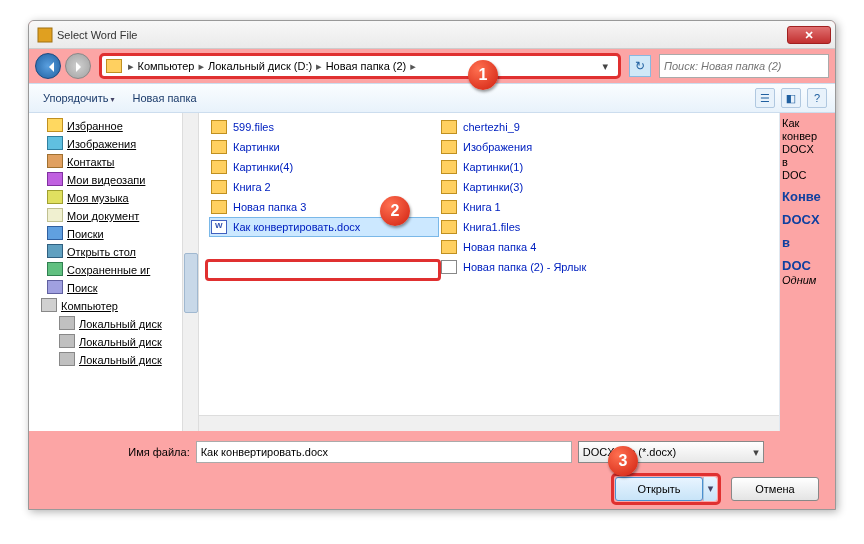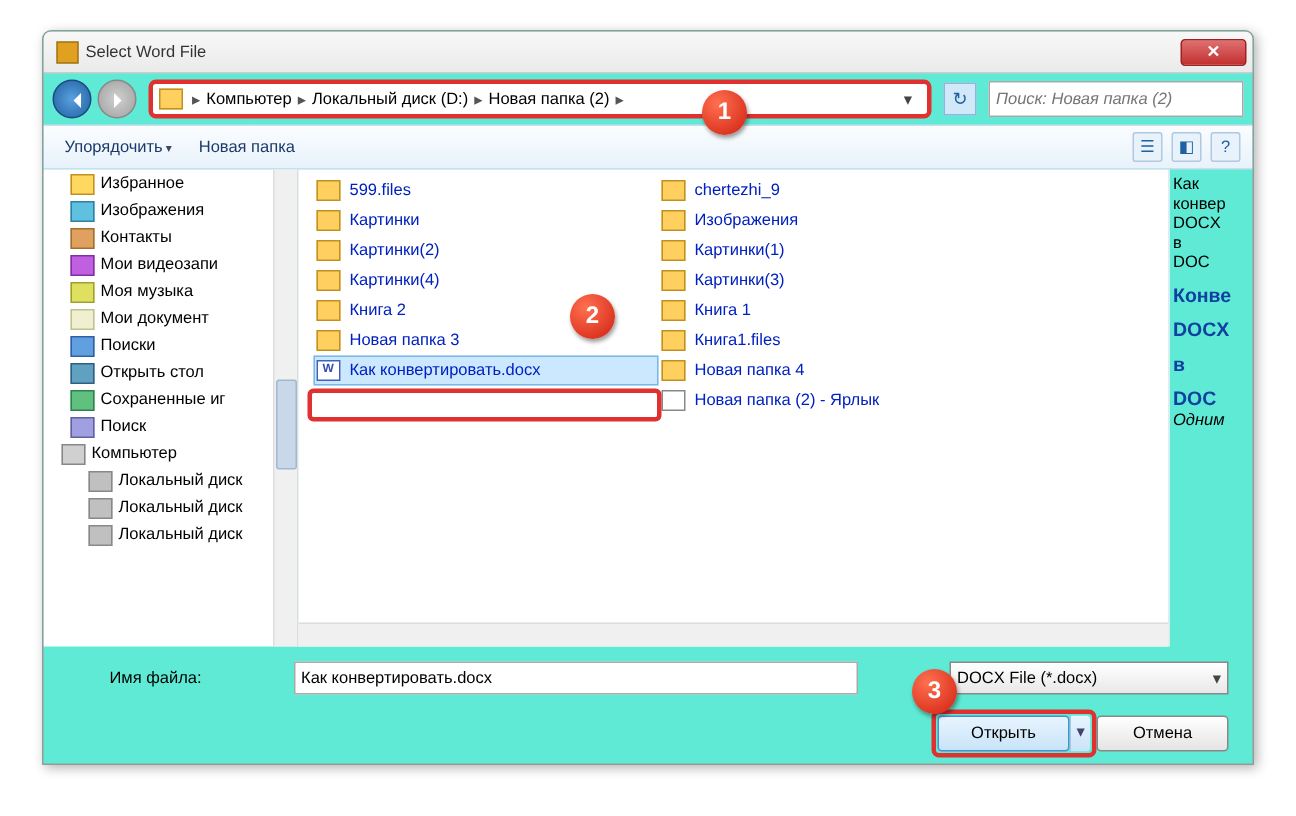--- a/index.html
+++ b/index.html
@@ -1,17 +1,17 @@
 <!DOCTYPE html>
 <html><head>
 <meta charset="utf-8">
 <style>
 * { box-sizing: border-box; margin: 0; padding: 0; font-family: "Segoe UI", Tahoma, sans-serif; font-size: 11px; }
 body { background: #fff; width: 864px; height: 544px; position: relative; }
-.dialog { position: absolute; left: 28px; top: 20px; width: 808px; height: 490px; background: #5eead4; border: 1px solid #999; box-shadow: 2px 2px 8px rgba(0,0,0,0.3); border-radius: 6px 6px 0 0; overflow: hidden; }
+.dialog { position: absolute; left: 28px; top: 20px; width: 808px; height: 490px; background: #fca5a5; border: 1px solid #999; box-shadow: 2px 2px 8px rgba(0,0,0,0.3); border-radius: 6px 6px 0 0; overflow: hidden; }
 .titlebar { height: 28px; background: linear-gradient(#f8f8f8,#eaeaea); display: flex; align-items: center; padding: 0 4px; border-bottom: 1px solid #ccc; }
 .titlebar-icon { width: 16px; height: 16px; margin: 0 4px; }
 .titlebar-title { flex: 1; color: #333; }
 .close-btn { width: 44px; height: 18px; background: linear-gradient(#e07070,#c23030); border: 1px solid #a02020; border-radius: 3px; color: #fff; text-align: center; line-height: 16px; font-weight: bold; }
 .navbar { height: 34px; display: flex; align-items: center; padding: 2px 6px; gap: 4px; }
 .nav-back, .nav-fwd { width: 26px; height: 26px; border-radius: 50%; background: radial-gradient(#5aa0e0,#2060a0); border: 1px solid #1a4a80; position: relative; }
 .nav-fwd { background: radial-gradient(#d0d0d0,#a0a0a0); border-color: #888; }
 .nav-back::before { content:""; position:absolute; left:8px; top:8px; border: 5px solid transparent; border-right-color:#fff; }
 .nav-fwd::before { content:""; position:absolute; left:10px; top:8px; border: 5px solid transparent; border-left-color:#fff; }
 .address-wrap { flex: 1; height: 26px; border: 3px solid #e03030; border-radius: 5px; background: #fff; display: flex; align-items: center; padding: 0 4px; margin: 0 4px; position: relative; }
@@ -21,21 +21,21 @@
 .addr-dd { margin-left: auto; color: #444; padding: 0 6px; }
 .refresh-btn { width: 22px; height: 22px; border: 1px solid #88b8e0; background: #d0e8f8; color: #2060a0; text-align:center; line-height:20px; font-size:12px; }
 .search-box { width: 170px; height: 24px; border: 1px solid #aaa; background: #fff; padding: 0 4px; color: #888; font-style: italic; margin-left: 4px; }
 .toolbar { height: 30px; background: linear-gradient(#fafdff,#e8f2fb); border-top: 1px solid #ccddee; border-bottom: 1px solid #ccddee; display: flex; align-items: center; padding: 0 8px; gap: 6px; }
 .tool-btn { color: #1a3a6a; padding: 2px 6px; }
 .tool-sep::after { content:"▾"; font-size: 8px; margin-left: 2px; color:#446; }
 .toolbar-right { margin-left: auto; display: flex; gap: 6px; }
 .view-icon, .help-icon { width: 20px; height: 20px; border: 1px solid #b0c8e0; background: #e8f2fb; border-radius: 2px; text-align:center; line-height:18px; color:#2060a0; }
 .main { display: flex; height: 318px; }
 .tree { width: 170px; border-right: 1px solid #ddd; overflow: hidden; padding: 2px 0 0 0; background:#fff; position:relative; }
-.tree-item { display: flex; align-items: flex-start; padding: 1px 0 1px 18px; color: #000; white-space: nowrap; height: 18px; }
+.tree-item { display: flex; align-items: flex-end; padding: 1px 0 1px 18px; color: #000; white-space: nowrap; height: 18px; text-decoration: underline; }
 .tree-item.l2 { padding-left: 30px; }
 .tree-item.computer { padding-left: 12px; }
 .ticon { width: 16px; height: 14px; margin-right: 4px; flex-shrink: 0; }
 .ticon.fav { background:#ffd860; border:1px solid #c09020;}
 .ticon.pic { background:#60c0e0; border:1px solid #3080a0;}
 .ticon.cont { background:#e0a060; border:1px solid #a07030;}
 .ticon.vid { background:#c060e0; border:1px solid #8030a0;}
 .ticon.doc { background:#f0f0d0; border:1px solid #c0c090;}
 .ticon.mus { background:#e0e060; border:1px solid #a0a030;}
 .ticon.search { background:#60a0e0; border:1px solid #3060a0;}
@@ -54,26 +54,26 @@
 .ficon.wd { background:#fff; border:1px solid #4060c0; position:relative; }
 .ficon.wd::before { content:"W"; position:absolute; font-size:8px; color:#3050b0; font-weight:bold; left:3px; top:0;}
 .ficon.sc { background:#fff; border:1px solid #888;}
 .file-item.selected { background:#cce8ff; border:1px solid #7ab8e8; padding:0 1px; }
 .file-highlight { position: absolute; left: 6px; top: 146px; width: 236px; height: 22px; border: 3px solid #e03030; border-radius: 4px; pointer-events: none; }
 .preview { width: 56px; border-left: 1px solid #e0e8f0; padding: 4px 2px; color: #000; font-size: 11px; }
 .preview div { margin-bottom: 1px; }
 .preview .pv-h { color: #1040a0; font-weight: bold; margin-top: 8px; font-size: 13px; }
 .preview .pv-it { font-style: italic; }
 .bottom { padding: 10px 16px 0 0; }
-.filename-row { display: flex; align-items: center; justify-content: space-between; gap: 6px; margin-bottom: 10px; margin-left: 44px; }
+.filename-row { display: flex; align-items: center; justify-content: center; gap: 6px; margin-bottom: 10px; margin-left: 44px; }
 .filename-label { color: #000; }
 .filename-input { width: 376px; height: 22px; border: 1px solid #aaa; padding: 0 4px; background:#fff; }
 .filetype-select { width: 186px; height: 22px; border: 1px solid #888; background: linear-gradient(#fff,#e8e8e8); padding: 0 4px; display:flex; align-items:center; justify-content:space-between; }
 .filetype-select::after { content:"▾"; color:#444; }
-.button-row { display: flex; justify-content: flex-end; align-items: center; position: relative; }
+.button-row { display: flex; justify-content: flex-end; gap: 10px; align-items: center; position: relative; }
 .btn { width: 88px; height: 24px; border: 1px solid #888; background: linear-gradient(#fff,#e4e4e4); text-align: center; line-height: 22px; border-radius: 3px; }
 .btn.open { border: 1px solid #4a90d0; background: linear-gradient(#e8f4ff,#c8e4f8); }
 .btn-open-wrap { border: 3px solid #e03030; border-radius: 5px; padding: 1px; display:flex; }
 .btn-split { width: 14px; border-left: 1px solid #a8c8e0; text-align:center; line-height:22px; color:#446; background: linear-gradient(#e8f4ff,#c8e4f8); border-radius: 0 3px 3px 0;}
 .marker { position: absolute; width: 30px; height: 30px; border-radius: 50%; background: radial-gradient(circle at 35% 30%, #ff7050, #d02010); color: #fff; font-size: 16px; font-weight: bold; text-align: center; line-height: 30px; box-shadow: 1px 2px 3px rgba(0,0,0,0.4); z-index: 100; }
 .m1 { left: 468px; top: 60px; }
 .m2 { left: 380px; top: 196px; }
 .m3 { left: 608px; top: 446px; }
 .hscroll { position:absolute; bottom:0; left:0; right:0; height:16px; background:#f0f0f0; border-top:1px solid #ddd;}
 </style>
@@ -185,24 +185,20 @@
             <div class="file-item">
               <span class="ficon "></span>
               <span>599.files</span>
             </div>
             <div class="file-item">
               <span class="ficon "></span>
               <span>Картинки</span>
             </div>
             <div class="file-item">
               <span class="ficon "></span>
-              <span>Картинки(2)</span>
-            </div>
-            <div class="file-item">
-              <span class="ficon "></span>
               <span>Картинки(4)</span>
             </div>
             <div class="file-item">
               <span class="ficon "></span>
               <span>Книга 2</span>
             </div>
             <div class="file-item">
               <span class="ficon "></span>
               <span>Новая папка 3</span>
             </div>

